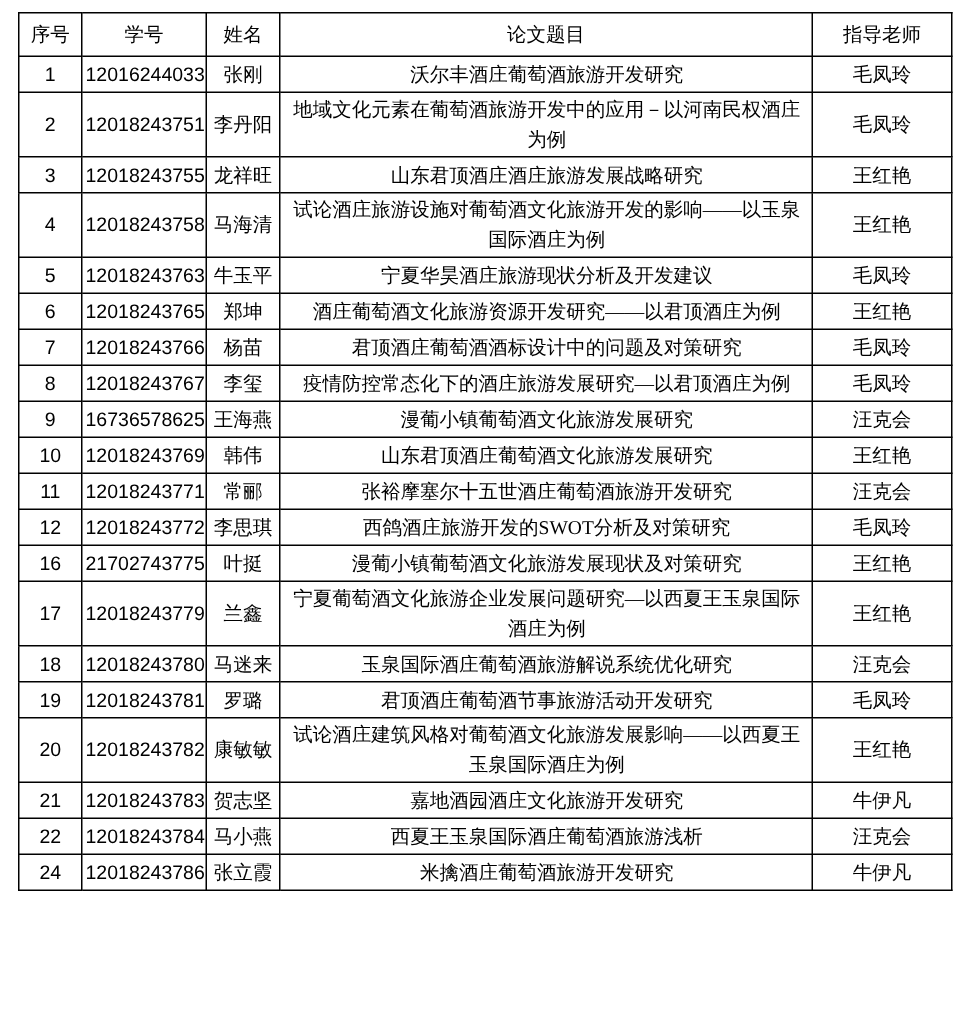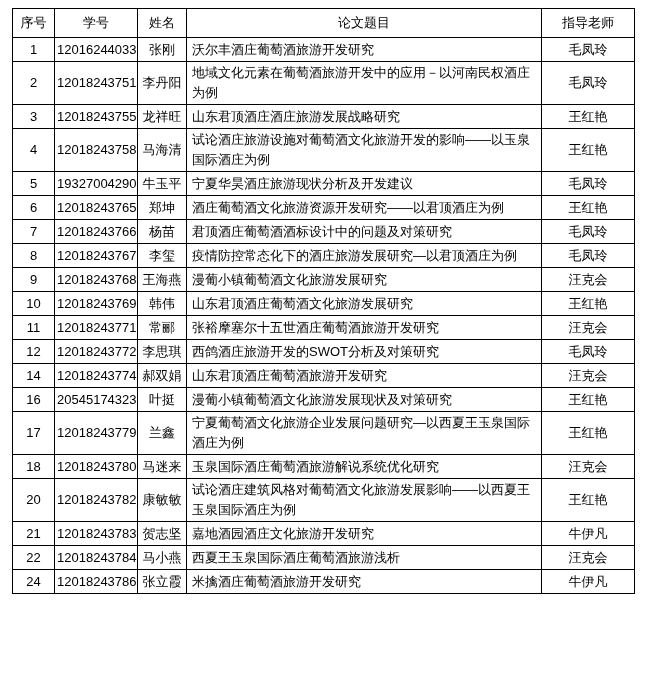--- a/index.html
+++ b/index.html
@@ -38,24 +38,25 @@
     overflow: hidden;
   }
   table.thesis-table th {
     height: 26px;
   }
   table.thesis-table td {
     height: 21px;
     line-height: 20px;
   }
   table.thesis-table td.cell-title {
-    text-align: left;
+    text-align: center;
     padding-left: 5px;
     padding-right: 4px;
     line-height: 20px;
+    font-family: Liberation Serif, serif;
   }
   col.c-no      { width: 42px; }
   col.c-id      { width: 83px; }
   col.c-name    { width: 49px; }
   col.c-title   { width: 355px; }
   col.c-advisor { width: 93px; }
 </style>
 </head>
 <body>
 
@@ -101,21 +102,21 @@
         </tr>
         <tr>
           <td class="cell-no">4</td>
           <td class="cell-student-id">12018243758</td>
           <td class="cell-name">马海清</td>
           <td class="cell-title">试论酒庄旅游设施对葡萄酒文化旅游开发的影响——以玉泉国际酒庄为例</td>
           <td class="cell-advisor">王红艳</td>
         </tr>
         <tr>
           <td class="cell-no">5</td>
-          <td class="cell-student-id">19327004290</td>
+          <td class="cell-student-id">12018243763</td>
           <td class="cell-name">牛玉平</td>
           <td class="cell-title">宁夏华昊酒庄旅游现状分析及开发建议</td>
           <td class="cell-advisor">毛凤玲</td>
         </tr>
         <tr>
           <td class="cell-no">6</td>
           <td class="cell-student-id">12018243765</td>
           <td class="cell-name">郑坤</td>
           <td class="cell-title">酒庄葡萄酒文化旅游资源开发研究——以君顶酒庄为例</td>
           <td class="cell-advisor">王红艳</td>
@@ -129,21 +130,21 @@
         </tr>
         <tr>
           <td class="cell-no">8</td>
           <td class="cell-student-id">12018243767</td>
           <td class="cell-name">李玺</td>
           <td class="cell-title">疫情防控常态化下的酒庄旅游发展研究—以君顶酒庄为例</td>
           <td class="cell-advisor">毛凤玲</td>
         </tr>
         <tr>
           <td class="cell-no">9</td>
-          <td class="cell-student-id">12018243768</td>
+          <td class="cell-student-id">16736578625</td>
           <td class="cell-name">王海燕</td>
           <td class="cell-title">漫葡小镇葡萄酒文化旅游发展研究</td>
           <td class="cell-advisor">汪克会</td>
         </tr>
         <tr>
           <td class="cell-no">10</td>
           <td class="cell-student-id">12018243769</td>
           <td class="cell-name">韩伟</td>
           <td class="cell-title">山东君顶酒庄葡萄酒文化旅游发展研究</td>
           <td class="cell-advisor">王红艳</td>
@@ -156,46 +157,46 @@
           <td class="cell-advisor">汪克会</td>
         </tr>
         <tr>
           <td class="cell-no">12</td>
           <td class="cell-student-id">12018243772</td>
           <td class="cell-name">李思琪</td>
           <td class="cell-title">西鸽酒庄旅游开发的SWOT分析及对策研究</td>
           <td class="cell-advisor">毛凤玲</td>
         </tr>
         <tr>
-          <td class="cell-no">14</td>
-          <td class="cell-student-id">12018243774</td>
-          <td class="cell-name">郝双娟</td>
-          <td class="cell-title">山东君顶酒庄葡萄酒旅游开发研究</td>
-          <td class="cell-advisor">汪克会</td>
-        </tr>
-        <tr>
           <td class="cell-no">16</td>
-          <td class="cell-student-id">20545174323</td>
+          <td class="cell-student-id">21702743775</td>
           <td class="cell-name">叶挺</td>
           <td class="cell-title">漫葡小镇葡萄酒文化旅游发展现状及对策研究</td>
           <td class="cell-advisor">王红艳</td>
         </tr>
         <tr>
           <td class="cell-no">17</td>
           <td class="cell-student-id">12018243779</td>
           <td class="cell-name">兰鑫</td>
           <td class="cell-title">宁夏葡萄酒文化旅游企业发展问题研究—以西夏王玉泉国际酒庄为例</td>
           <td class="cell-advisor">王红艳</td>
         </tr>
         <tr>
           <td class="cell-no">18</td>
           <td class="cell-student-id">12018243780</td>
           <td class="cell-name">马迷来</td>
           <td class="cell-title">玉泉国际酒庄葡萄酒旅游解说系统优化研究</td>
           <td class="cell-advisor">汪克会</td>
+        </tr>
+        <tr>
+          <td class="cell-no">19</td>
+          <td class="cell-student-id">12018243781</td>
+          <td class="cell-name">罗璐</td>
+          <td class="cell-title">君顶酒庄葡萄酒节事旅游活动开发研究</td>
+          <td class="cell-advisor">毛凤玲</td>
         </tr>
         <tr>
           <td class="cell-no">20</td>
           <td class="cell-student-id">12018243782</td>
           <td class="cell-name">康敏敏</td>
           <td class="cell-title">试论酒庄建筑风格对葡萄酒文化旅游发展影响——以西夏王玉泉国际酒庄为例</td>
           <td class="cell-advisor">王红艳</td>
         </tr>
         <tr>
           <td class="cell-no">21</td>

